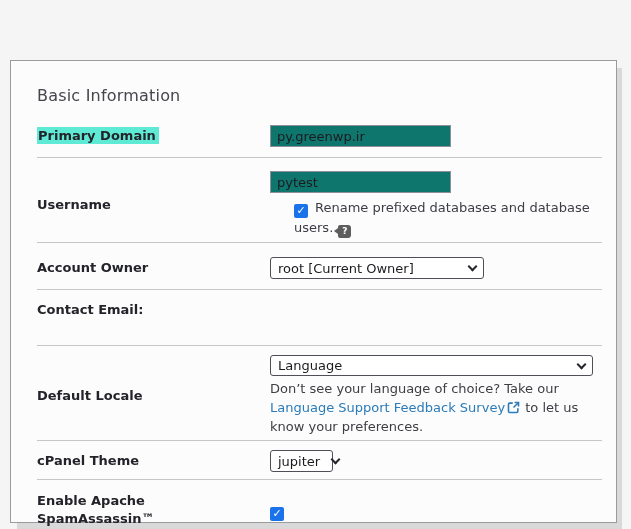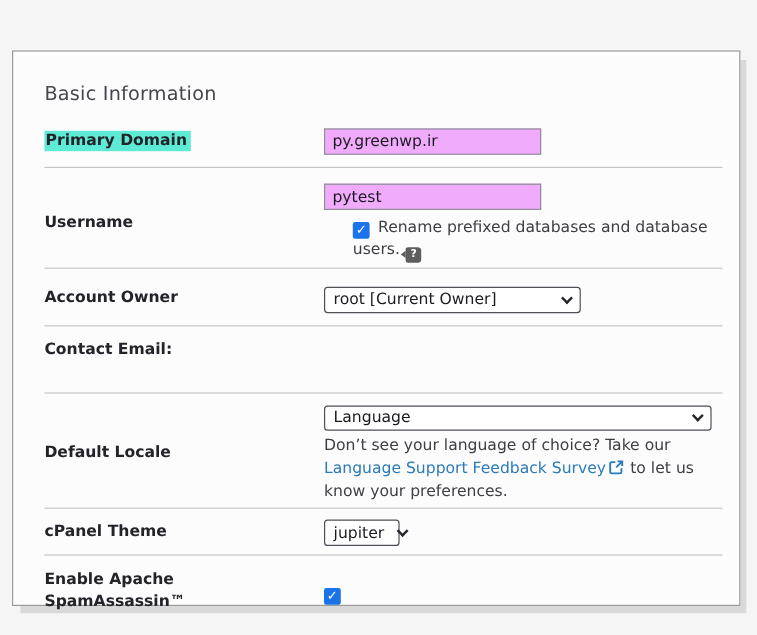--- a/index.html
+++ b/index.html
@@ -2,21 +2,21 @@
 <html><head>
 <meta charset="utf-8">
 <style>
   * { margin:0; padding:0; box-sizing:border-box; }
   html,body { width:631px; height:529px; overflow:hidden;
     background:#f5f5f5;
     font-family:"DejaVu Sans","Liberation Sans",sans-serif;
     color:#26262c; }
 
   .panel{
-    position:absolute; left:10px; top:42px; width:607px; height:463px;
+    position:absolute; left:10px; top:60px; width:607px; height:463px;
     background:#fcfcfc; border:1px solid #9b9b9b;
     box-shadow:6px 7px 0 -1px #d9d9d9;
     padding:0 14px 0 26px;
   }
   .panel-title{
     font-size:16px; font-weight:400; color:#45454c;
     margin:25px 0 10px 0; letter-spacing:.2px;
   }
 
   .row{ display:flex; align-items:center; border-bottom:1px solid #c6c6c6; }
@@ -29,21 +29,21 @@
   .r-user    { padding:13px 0 4px 0; }
   .r-owner   { padding:14px 0 10px 0; }
   .r-email   { padding:11px 0 26px 0;gap:44px; }
   .r-locale  { padding:9px 0 4px 0; }
   .r-theme   { padding:9px 0 7px 0; }
   .r-spam    { padding:12px 0 12px 0; }
 
   .hl{ background:#5eead4; padding:1px 3px 1px 1px; }
 
   .text-input{
-    width:181px; height:22px; border:1px solid #8f8f99; background:#f0abfc;
+    width:181px; height:22px; border:1px solid #8f8f99; background:#0f766e;
     font-family:inherit; font-size:13px; color:#1b1b1f; padding:0 6px;
     border-radius:0; display:block;
   }
 
   .select{
     display:inline-flex; align-items:center; justify-content:space-between;
     height:22px; border:1px solid #4f4f58; border-radius:3px; background:#fff;
     font-size:13px; color:#1b1b1f; padding:0 6px 0 7px; cursor:default;text-align:right;
   }
   .select .chev{

